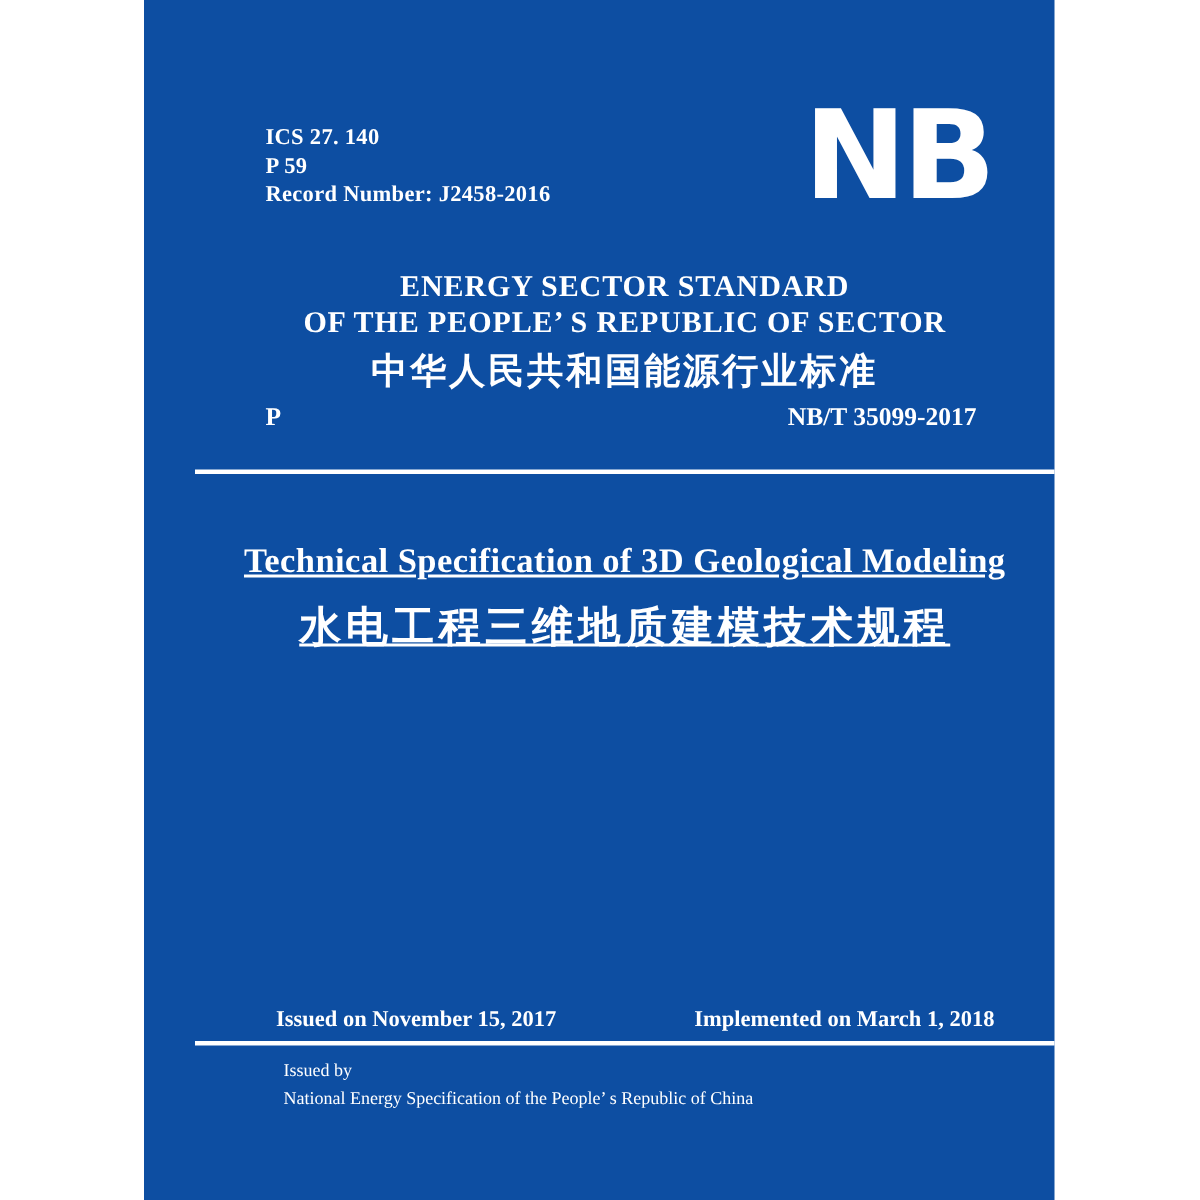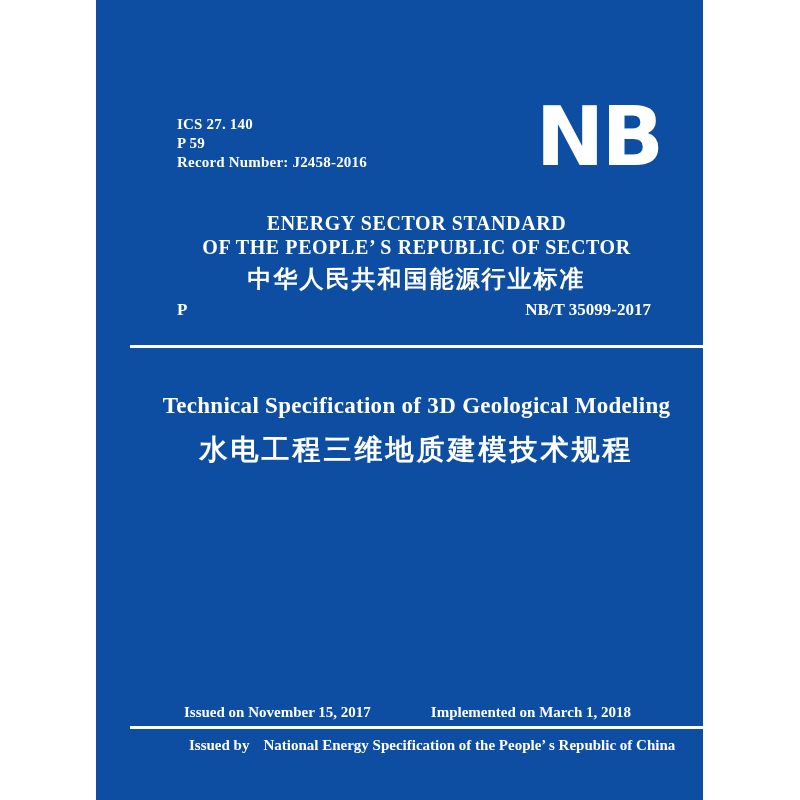--- a/index.html
+++ b/index.html
@@ -25,21 +25,20 @@
     height: 800px;
     background: #0D4EA2;
     color: #ffffff;
   }
   .content {
     position: absolute;
     left: 34px;
     right: 0;
     top: 0;
     bottom: 0;
-    margin-top: 32px;
   }
   .ics-block {
     position: absolute;
     left: 47px;
     top: 83px;
     font-size: 15px;
     font-weight: bold;
     line-height: 19px;
     letter-spacing: 0.2px;
     white-space: nowrap;
@@ -95,20 +94,21 @@
     background: #ffffff;
   }
   .rule-top { top: 313px; }
   .rule-bottom { top: 694px; }
   .title-block {
     position: absolute;
     left: 0;
     right: 0;
     top: 357px;
     text-align: center;
+    text-decoration: underline;
   }
   .title-en {
     font-size: 23px;
     font-weight: bold;
     line-height: 34px;
     letter-spacing: 0.3px;
   }
   .title-zh {
     font-family: "DejaVu Sans", sans-serif;
     font-size: 28px;
@@ -117,37 +117,38 @@
     letter-spacing: 3px;
   }
   .dates-row {
     position: absolute;
     left: 0;
     right: 0;
     top: 671px;
     display: flex;
     justify-content: space-between;
     padding-left: 54px;
-    padding-right: 72px;
+    padding-right: 40px;
     font-size: 15px;
     font-weight: bold;
     line-height: 19px;
     white-space: nowrap;
   }
   .issuer-row {
     position: absolute;
     left: 0;
     right: 0;
     top: 704px;
     display: flex;
     padding-left: 59px;
-    font-size: 15px;
-    font-weight: bold;
+    font-size: 12px;
+    font-weight: normal;
     line-height: 19px;
     white-space: nowrap;
+    flex-direction: column;
   }
   .issuer-row .gap { width: 14px; }
 </style>
 </head>
 <body>
 
 <div class="page">
   <div class="cover">
     <div class="content">
 

